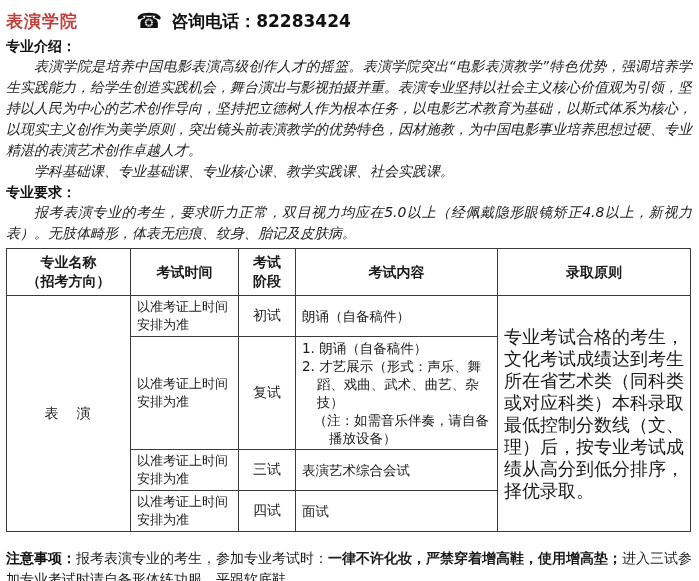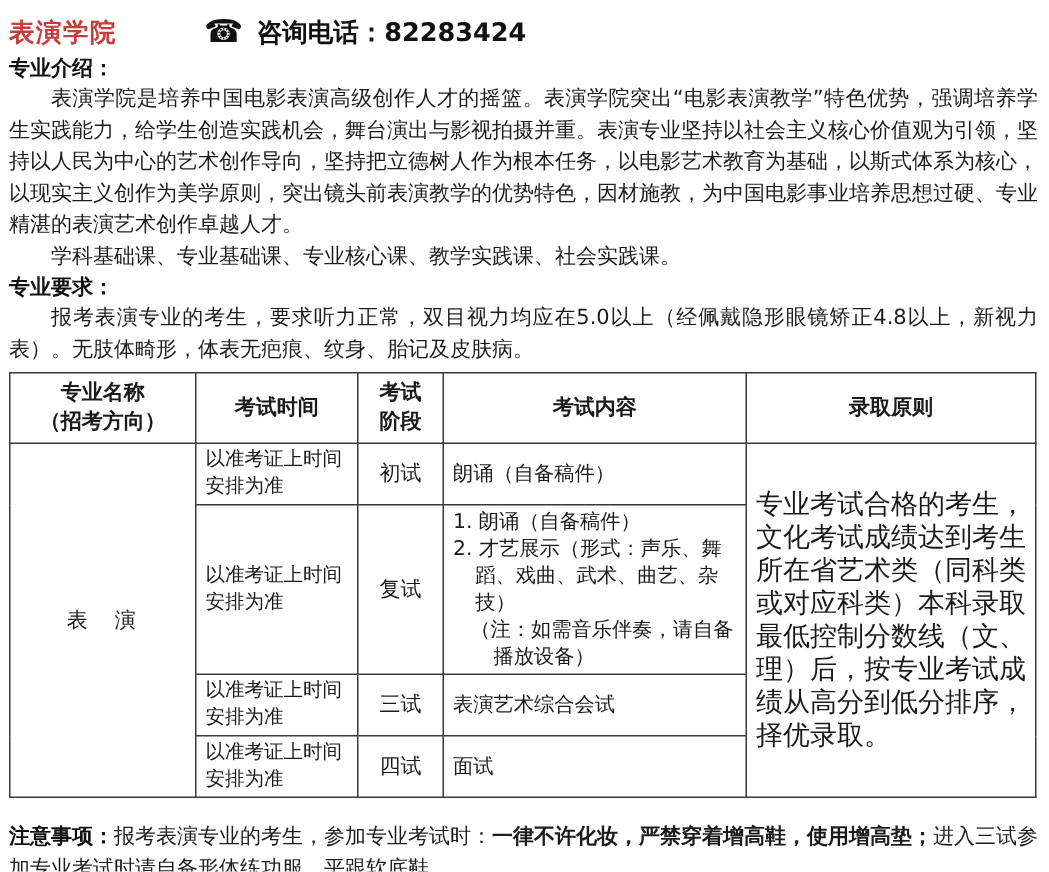--- a/index.html
+++ b/index.html
@@ -11,21 +11,21 @@
   .page{padding:8px 7px 0 6px;}
 
   
   .top-row{display:flex;align-items:center;height:26px;margin-bottom:2px;text-align:right;}
   .school-title{font-size:17px;font-weight:bold;letter-spacing:1px;}
   .phone-block{display:flex;align-items:center;margin-left:58px;}
   .phone-icon{font-size:21px;line-height:1;margin-right:9px;color:#111;}
   .phone-text{font-size:17px;font-weight:bold;color:#111;}
 
   .sec-heading{font-size:14px;font-weight:bold;line-height:20px;color:#111;}
-  .para{font-size:14px;line-height:21px;text-align:justify;text-indent:2em;margin:0;color:#1c1c1c;}
+  .para{font-size:14px;line-height:21px;text-align:justify;text-indent:2em;margin:0;color:#1c1c1c;font-style:italic;}
 
   
   table.exam{border-collapse:collapse;table-layout:fixed;width:622px;margin:4px 0 16px 0;}
   table.exam th,table.exam td{border:1px solid #3a3a3a;padding:2px 6px;vertical-align:middle;}
   table.exam th{font-size:14px;font-weight:bold;text-align:center;line-height:19px;padding:4px 2px;}
   .row-head{height:46px;}
   .row-r1{height:40px;}
   .row-r2{height:78px;}
   .row-r3{height:36px;}
   .row-r4{height:36px;}

